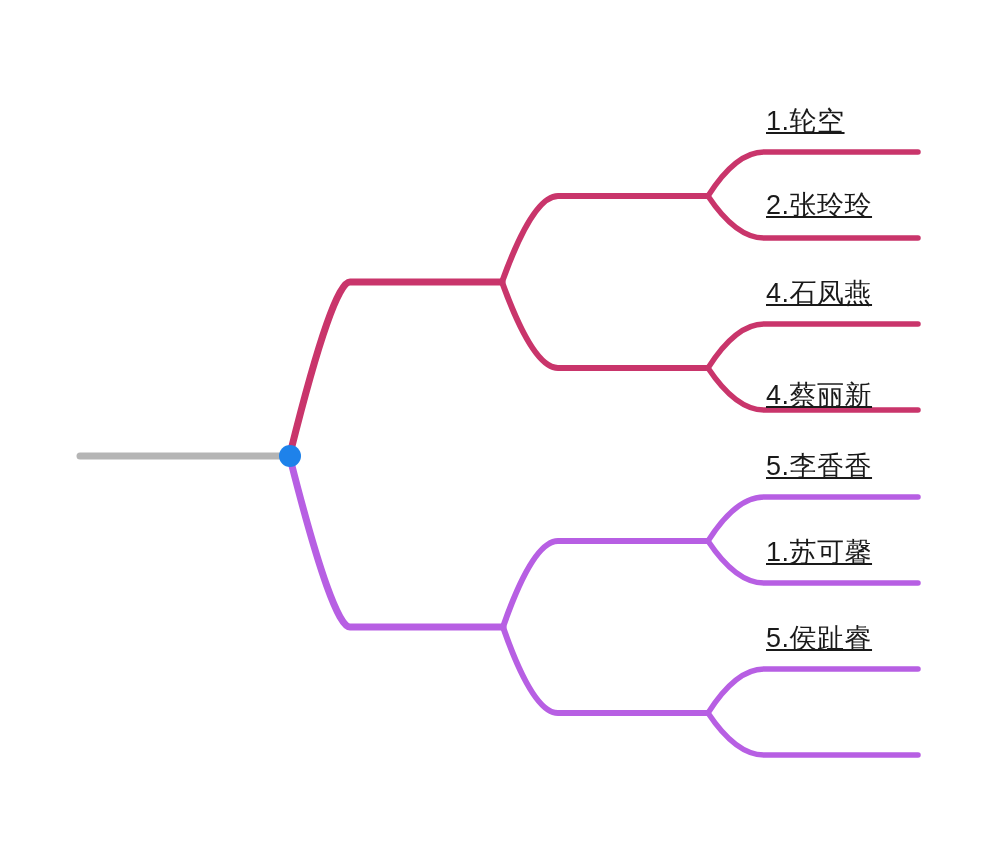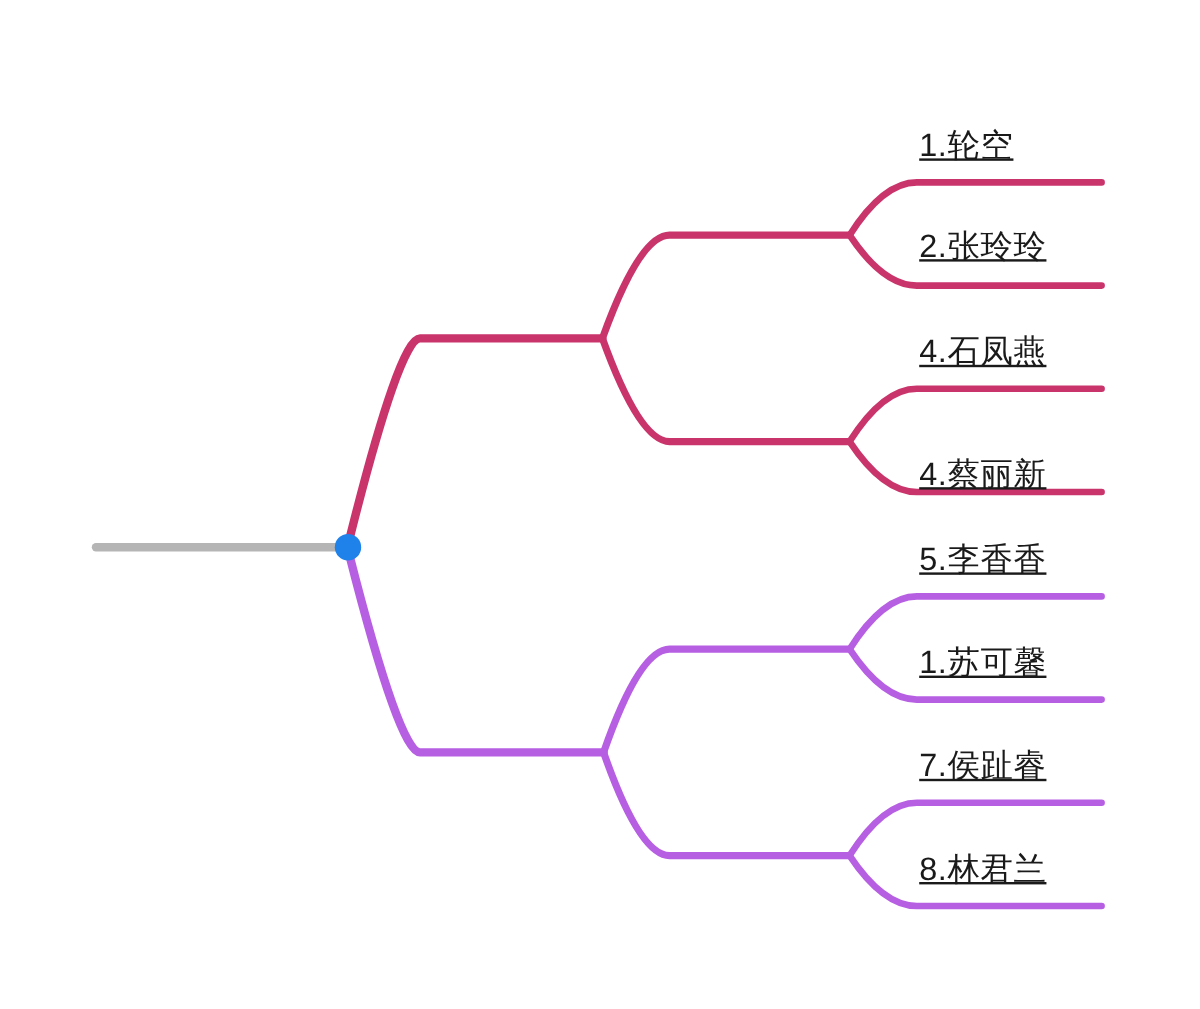--- a/index.html
+++ b/index.html
@@ -71,16 +71,15 @@
 
     <circle cx="290" cy="456" r="11" fill="#1e82ea"></circle>
   </svg>
 
   <div class="node-label n1">1.轮空</div>
   <div class="node-label n2">2.张玲玲</div>
   <div class="node-label n3">4.石凤燕</div>
   <div class="node-label n4">4.蔡丽新</div>
   <div class="node-label n5">5.李香香</div>
   <div class="node-label n6">1.苏可馨</div>
-  <div class="node-label n7">7.侯趾睿</div>
-  <div class="node-label n8">8.林君兰</div>
+  <div class="node-label n7">5.侯趾睿</div>
 
 </div>
 
 </body></html>

